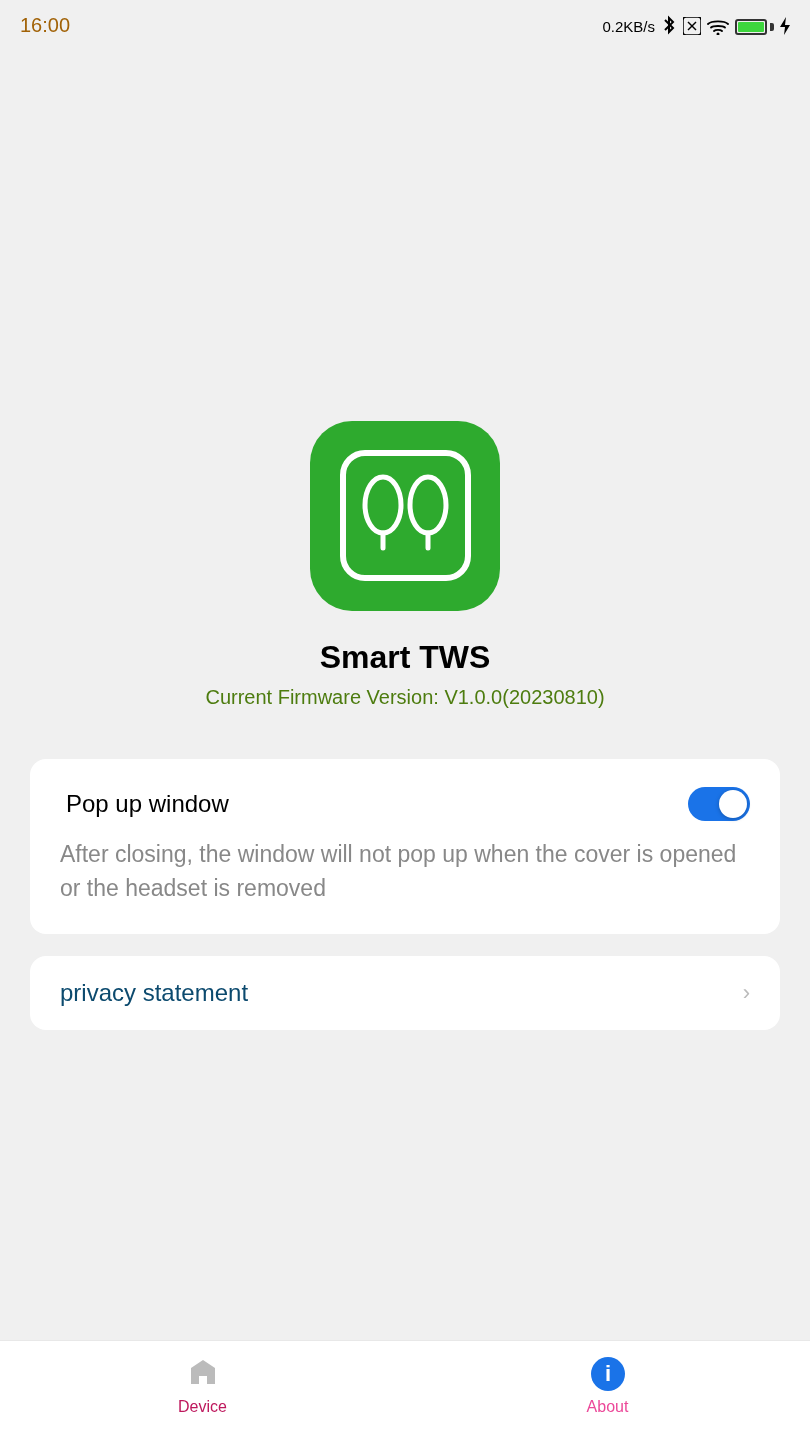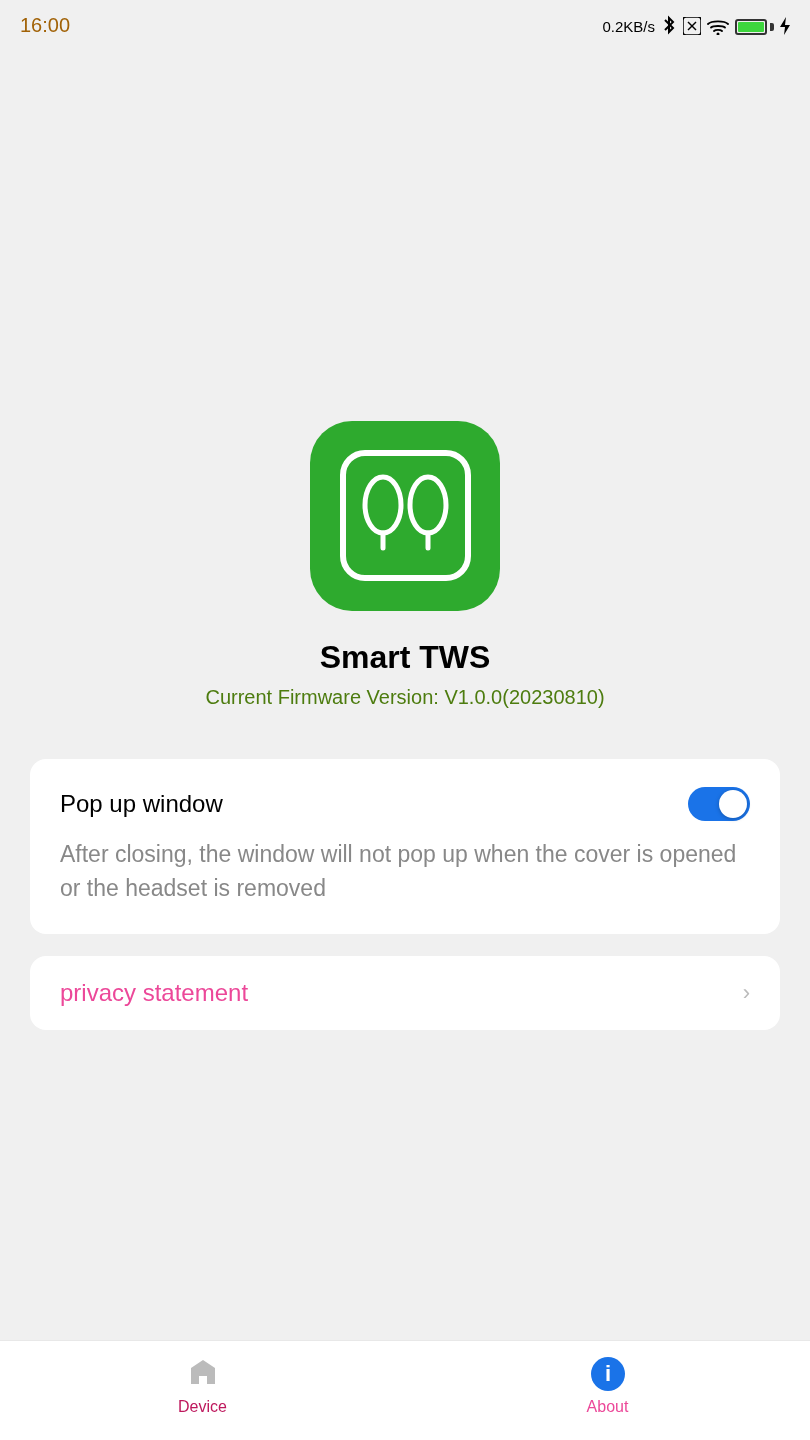--- a/index.html
+++ b/index.html
@@ -120,20 +120,21 @@
     .popup-row {
       display: flex;
       justify-content: space-between;
       align-items: center;
       margin-bottom: 16px;
     }
     .popup-label {
       font-size: 24px;
       color: #000;
       font-weight: 400;
+      margin-left: 6px;
     }
     .popup-desc {
       font-size: 23px;
       color: #888;
       line-height: 1.5;
     }
 
     
     .toggle {
       width: 62px;
@@ -163,21 +164,21 @@
       padding: 0 30px;
     }
     .privacy-row {
       display: flex;
       justify-content: space-between;
       align-items: center;
       height: 74px;
     }
     .privacy-label {
       font-size: 24px;
-      color: #ec4899;
+      color: #0c4a6e;
     }
     .chevron-right {
       color: #bbb;
       font-size: 22px;
     }
 
     
     .bottom-nav {
       height: 100px;
       background: #fff;

